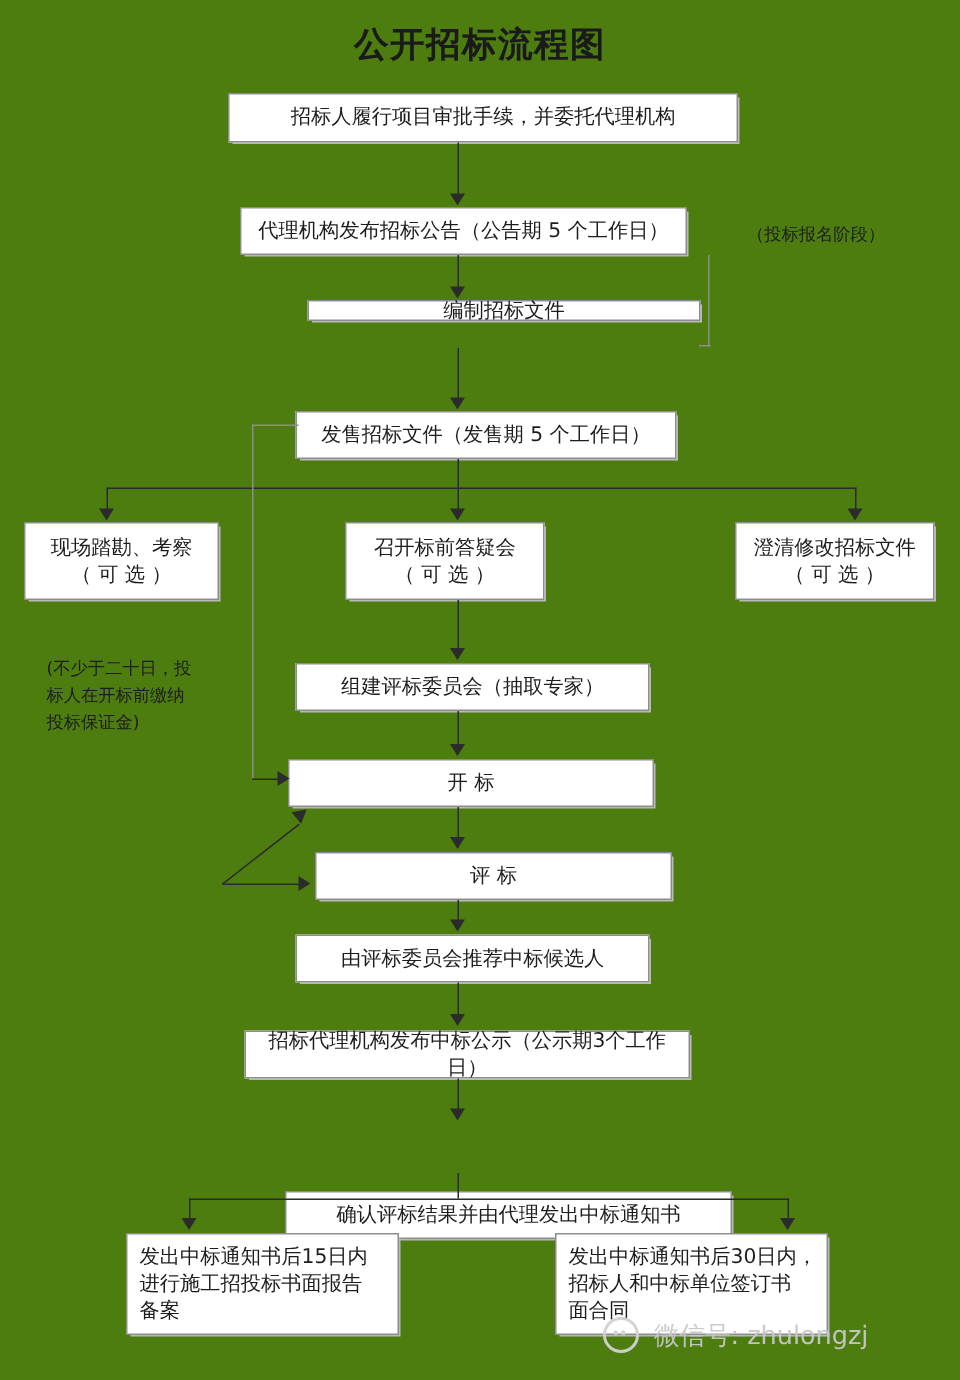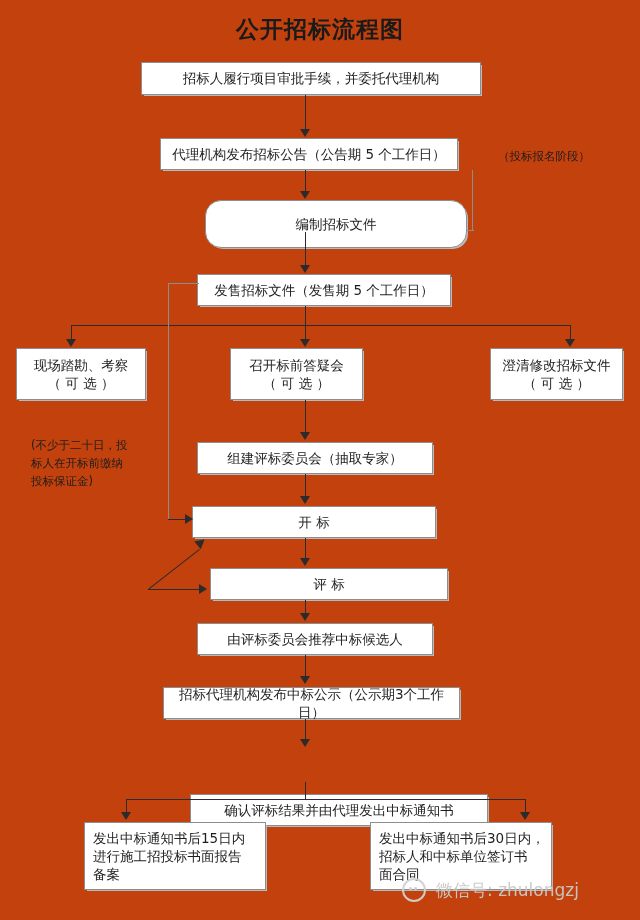--- a/index.html
+++ b/index.html
@@ -8,21 +8,21 @@
     padding: 0;
     background: #ffffff;
   }
   body {
     font-family: "DejaVu Sans", "Liberation Sans", sans-serif;
   }
   #page {
     position: relative;
     width: 640px;
     height: 920px;
-    background: #c2410c;
+    background: #4d7c0f;
     overflow: hidden;
   }
   .title {
     position: absolute;
     left: 0;
     top: 14px;
     width: 640px;
     text-align: center;
     font-size: 23px;
     font-weight: bold;
@@ -136,25 +136,25 @@
   .wm-icon::before { left: 5px;  top: 7px; }
   .wm-icon::after  { left: 10px; top: 7px; }
 </style>
 </head>
 <body>
 
 <div id="page">
 
   <div class="title">公开招标流程图</div>
 
-  <div class="box shadow" style="left:141px; top:62px; width:340px; height:33px;">招标人履行项目审批手续，并委托代理机构</div>
+  <div class="box shadow" style="left:152px; top:62px; width:340px; height:33px;">招标人履行项目审批手续，并委托代理机构</div>
 
   <div class="box shadow" style="left:160px; top:138px; width:298px; height:32px;">代理机构发布招标公告（公告期 5 个工作日）</div>
 
-  <div class="box shadow" style="left:205px; top:200px; width:262px; height:48px;border-radius:16px;">编制招标文件</div>
+  <div class="box shadow" style="left:205px; top:200px; width:262px; height:14px;">编制招标文件</div>
 
   <div class="box shadow" style="left:197px; top:274px; width:254px; height:32px;">发售招标文件（发售期 5 个工作日）</div>
 
   <div class="box shadow" style="left:16px; top:348px; width:130px; height:52px;">现场踏勘、考察
 （ 可  选 ）</div>
 
   <div class="box shadow" style="left:230px; top:348px; width:133px; height:52px;">召开标前答疑会
 （ 可  选 ）</div>
 
   <div class="box shadow" style="left:490px; top:348px; width:133px; height:52px;">澄清修改招标文件

